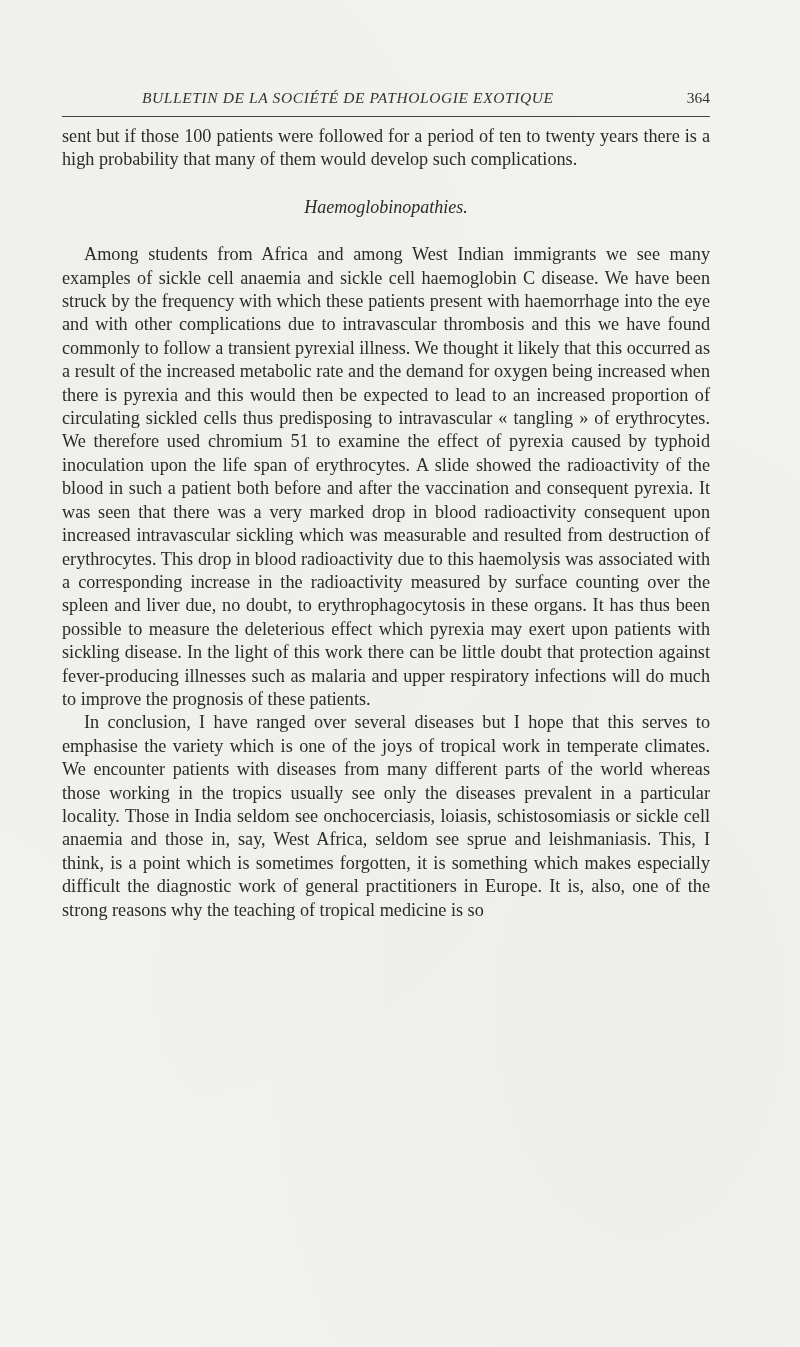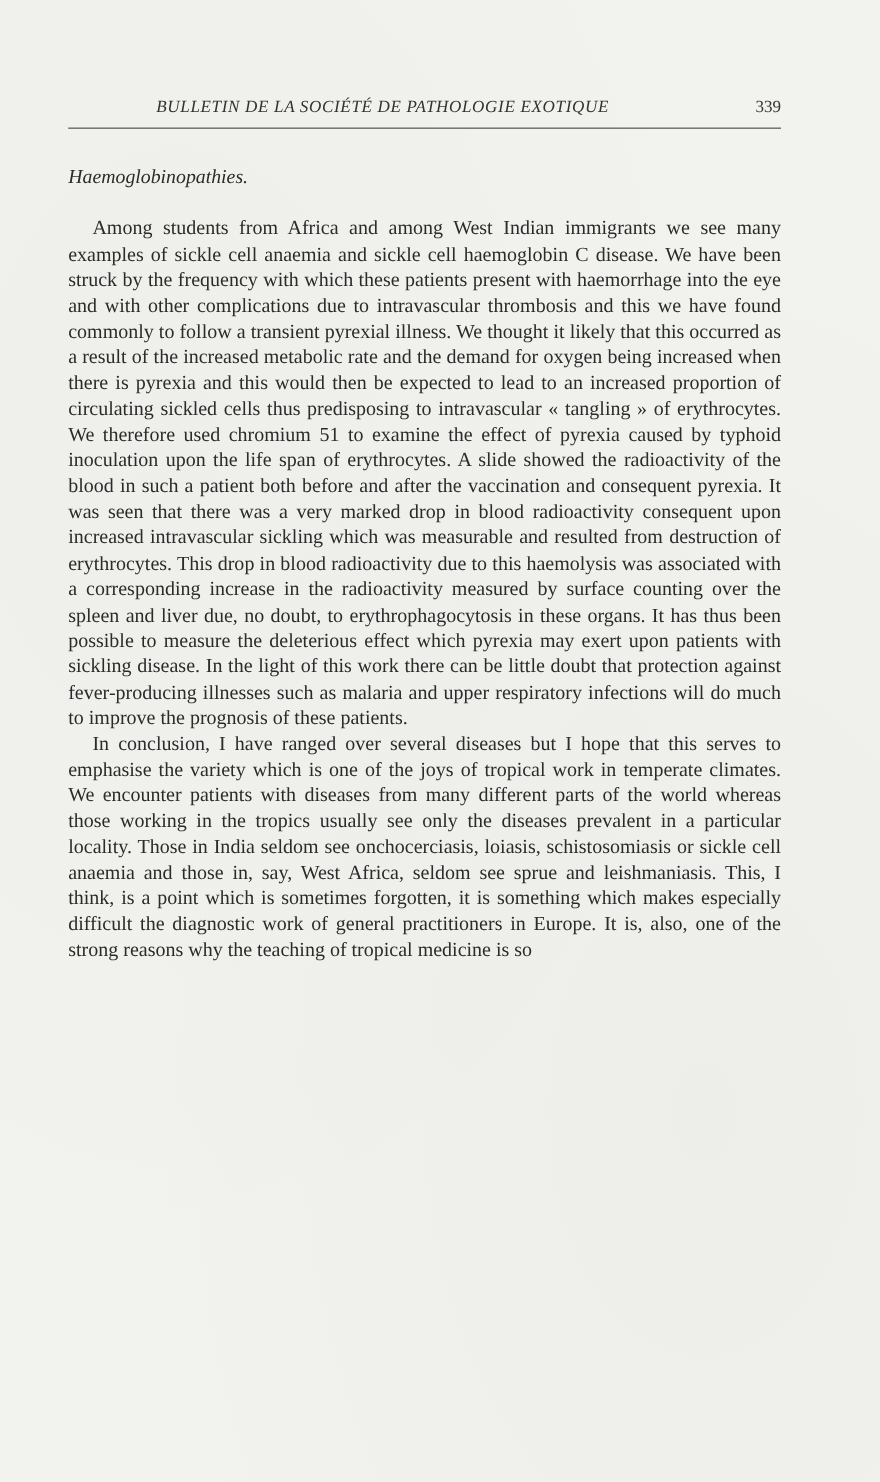--- a/index.html
+++ b/index.html
@@ -67,43 +67,44 @@
     text-align: justify;
     hyphens: none;
   }
   .body-text p {
     margin: 0;
   }
   .para-continued {
     text-indent: 0;
   }
   .section-heading {
-    text-align: left;
+    text-align: center;
     font-style: italic;
     font-size: 18px;
     margin: 24px 0 24px 0 !important;
     text-indent: 0;
   }
   .para-indent {
     text-indent: 22px;
   }
   .para-indent.first {
     margin-top: 12px;
   }
 </style>
 </head>
 <body>
 
 <div class="page">
 
   <div class="running-header">
     <span class="running-title">BULLETIN DE LA SOCIÉTÉ DE PATHOLOGIE EXOTIQUE</span>
-    <span class="page-number">339</span>
+    <span class="page-number">364</span>
   </div>
   <div class="header-rule"></div>
 
   <div class="body-text">
+    <p class="para-continued">sent but if those 100 patients were followed for a period of ten to twenty years there is a high probability that many of them would develop such complications.</p>
     <p class="section-heading">Haemoglobinopathies.</p>
     <p class="para-indent first">Among students from Africa and among West Indian immigrants we see many examples of sickle cell anaemia and sickle cell haemoglobin C disease.  We have been struck by the frequency with which these patients present with haemorrhage into the eye and with other complications due to intravascular thrombosis and this we have found commonly to follow a transient pyrexial illness.  We thought it likely that this occurred as a result of the increased metabolic rate and the demand for oxygen being increased when there is pyrexia and this would then be expected to lead to an increased proportion of circulating sickled cells thus predisposing to intravascular « tangling » of erythrocytes.  We therefore used chromium 51 to examine the effect of pyrexia caused by typhoid inoculation upon the life span of erythrocytes.  A slide showed the radioactivity of the blood in such a patient both before and after the vaccination and consequent pyrexia.  It was seen that there was a very marked drop in blood radioactivity consequent upon increased intravascular sickling which was measurable and resulted from destruction of erythrocytes. This drop in blood radioactivity due to this haemolysis was associated with a corresponding increase in the radioactivity measured by surface counting over the spleen and liver due, no doubt, to erythrophagocytosis in these organs.  It has thus been possible to measure the deleterious effect which pyrexia may exert upon patients with sickling disease.  In the light of this work there can be little doubt that protection against fever-producing illnesses such as malaria and upper respiratory infections will do much to improve the prognosis of these patients.</p>
     <p class="para-indent">In conclusion, I have ranged over several diseases but I hope that this serves to emphasise the variety which is one of the joys of tropical work in temperate climates.  We encounter patients with diseases from many different parts of the world whereas those working in the tropics usually see only the diseases prevalent in a particular locality.  Those in India seldom see onchocerciasis, loiasis, schistosomiasis or sickle cell anaemia and those in, say, West Africa, seldom see sprue and leishmaniasis.  This, I think, is a point which is sometimes forgotten, it is something which makes especially difficult the diagnostic work of general practitioners in Europe.  It is, also, one of the strong reasons why the teaching of tropical medicine is so</p>
   </div>
 
 </div>
 
 </body></html>

